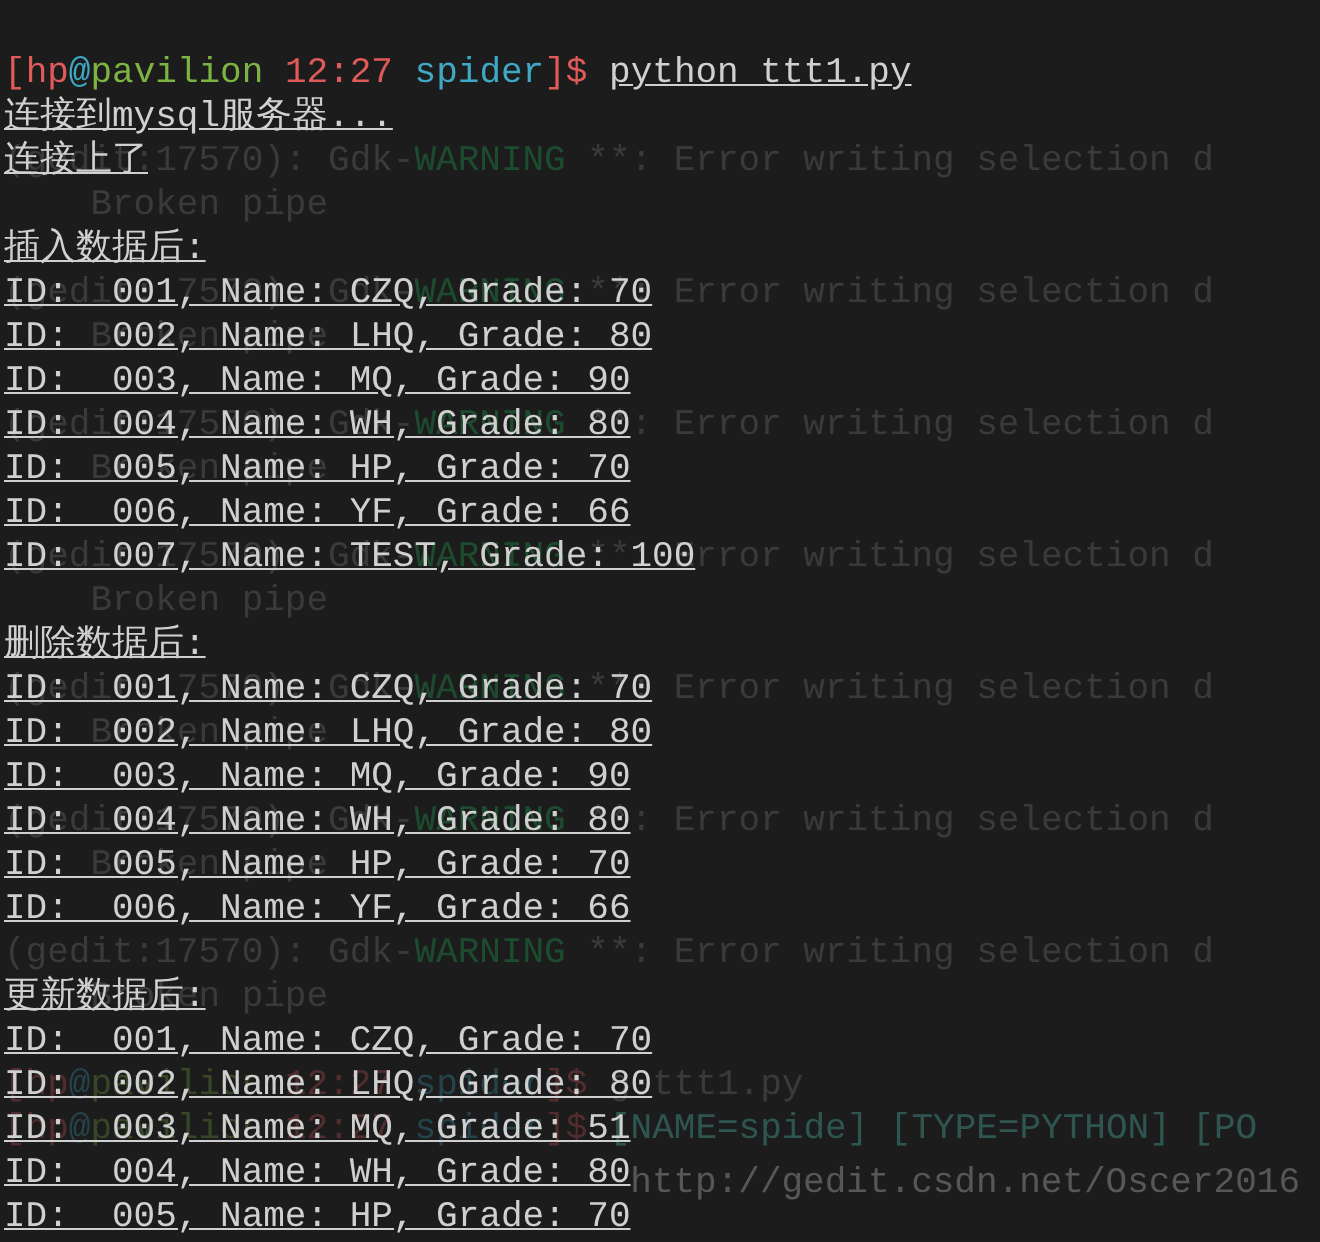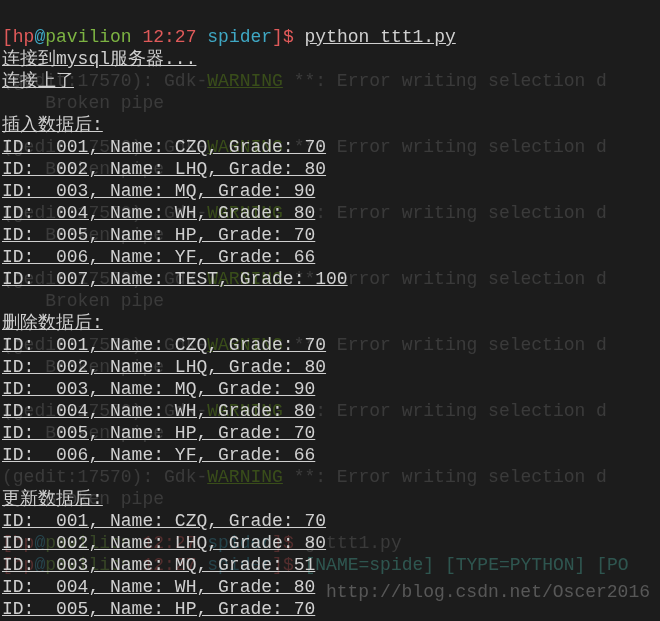--- a/index.html
+++ b/index.html
@@ -23,21 +23,21 @@
     }
     .bg-layer {
       position: absolute;
       top: 4px;
       left: 2px;
       white-space: pre;
       z-index: 1;
       opacity: 0.28;
       color: #888;
     }
-    .bg-layer .warn { color: #84cc16; text-decoration: underline; }
+    .bg-layer .warn { color: #22c55e; }
     .bg-layer .g { color: #7cb342; }
     .bg-layer .r { color: #e05a5a; }
     .bg-layer .c { color: #3fa8c4; }
     .bg-layer .y { color: #5eead4; }
     .white { color: #d0d0d0; text-decoration: underline; }
     .prompt-bracket { color: #e05a5a; }
     .prompt-user { color: #e05a5a; text-align: center; }
     .prompt-at { color: #3fa8c4; }
     .prompt-host { color: #7cb342; }
     .prompt-time { color: #e05a5a; }
@@ -108,13 +108,13 @@
 <span> </span>
 <span class="white">更新数据后:</span>
 <span class="white">ID:  001, Name: CZQ, Grade: 70</span>
 <span class="white">ID:  002, Name: LHQ, Grade: 80</span>
 <span class="white">ID:  003, Name: MQ, Grade: 51</span>
 <span class="white">ID:  004, Name: WH, Grade: 80</span>
 <span class="white">ID:  005, Name: HP, Grade: 70</span>
 
 </div>
 
-<div class="watermark">http://blog.csdn.net/Oscer2016</div>
+<div class="watermark">http://gedit.csdn.net/Oscer2016</div>
 
 </body></html>

